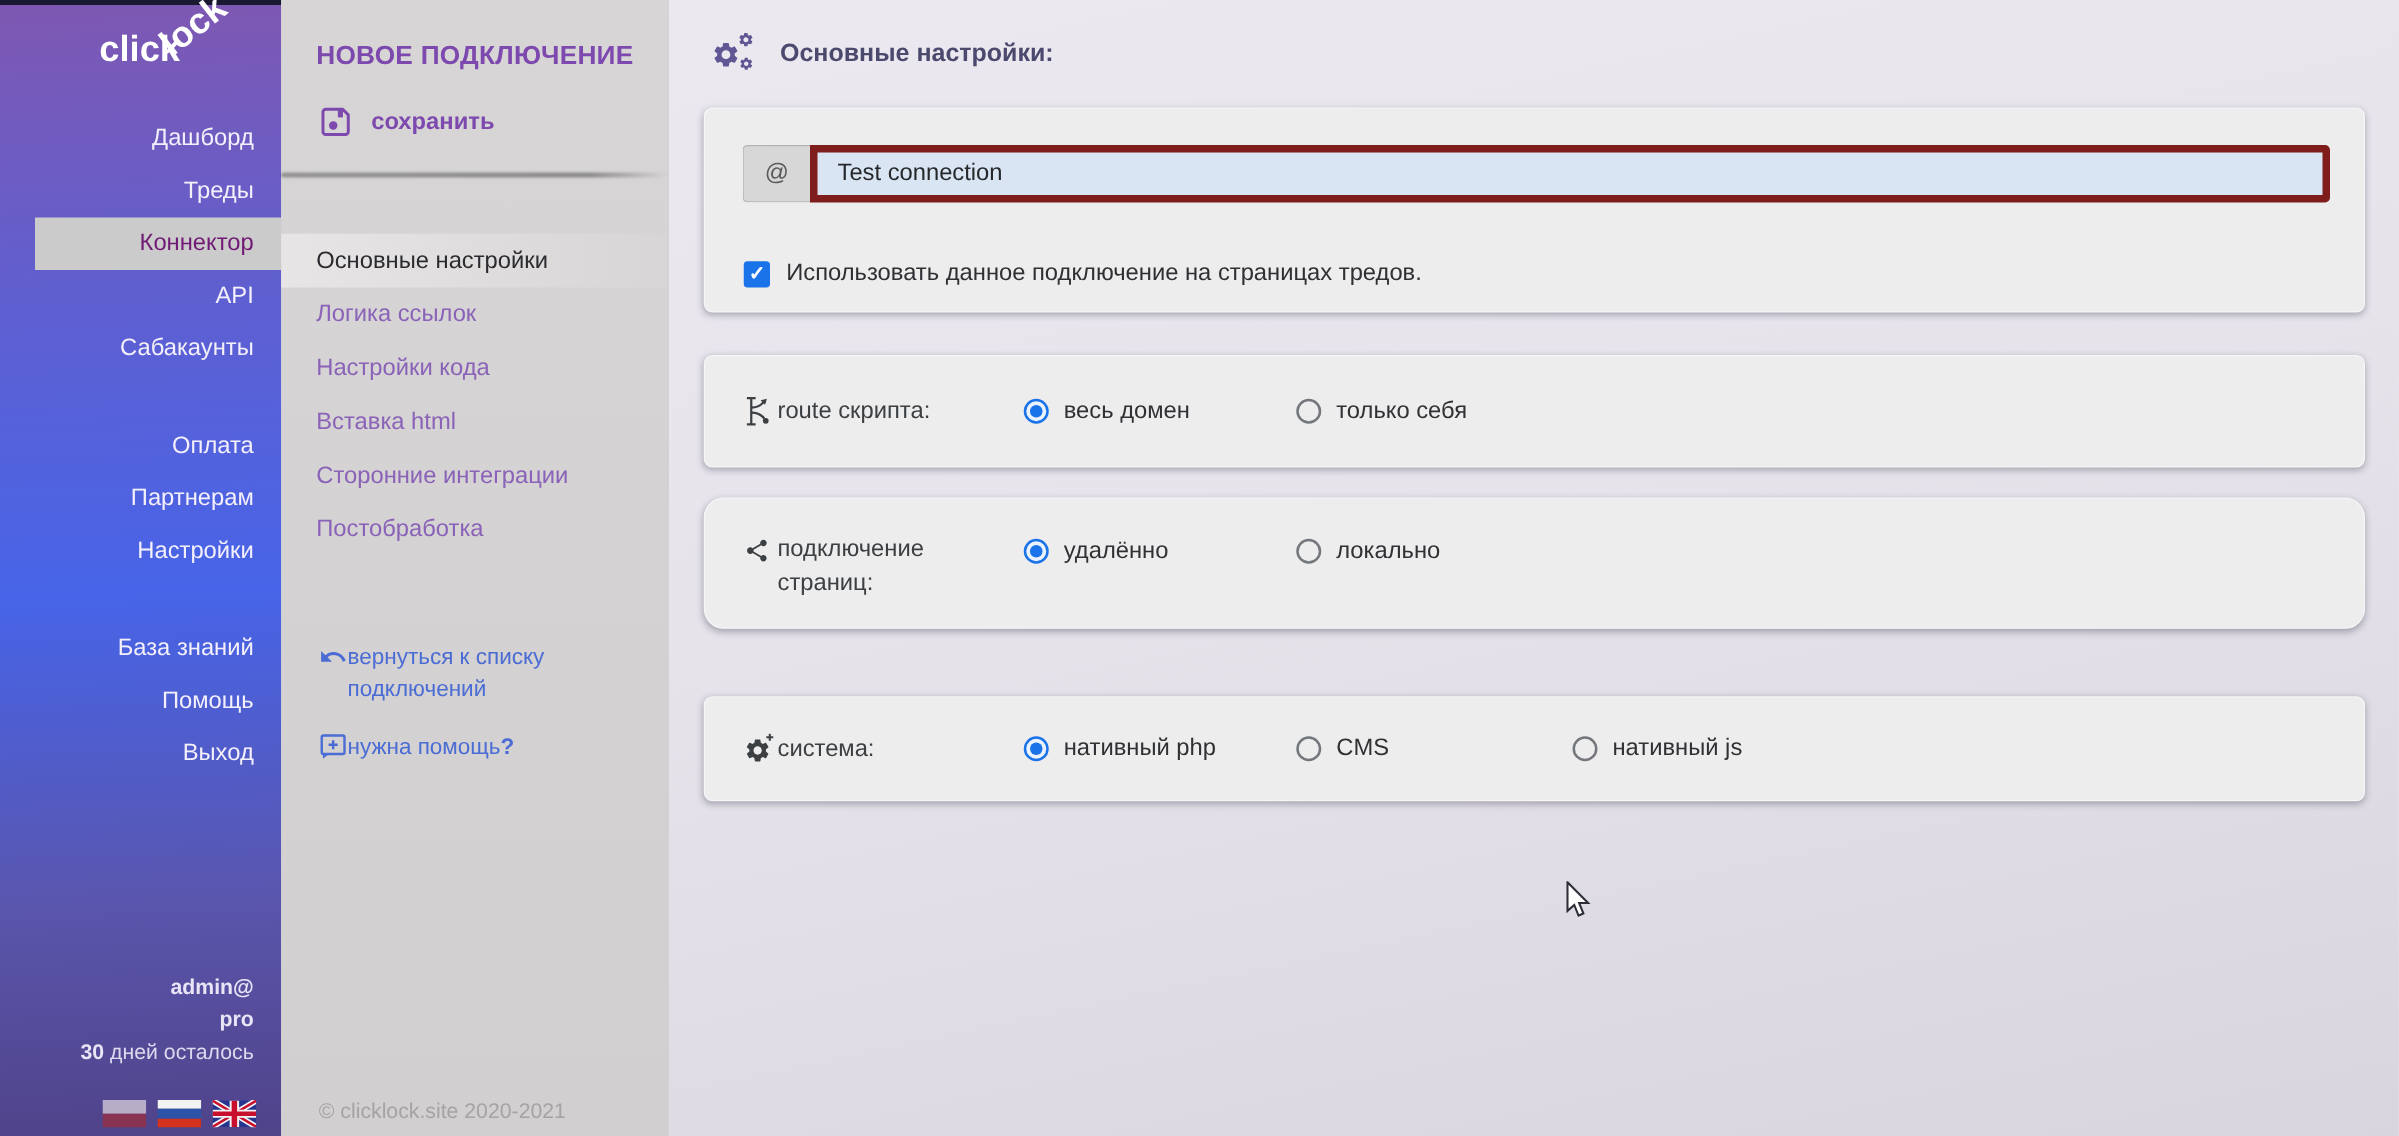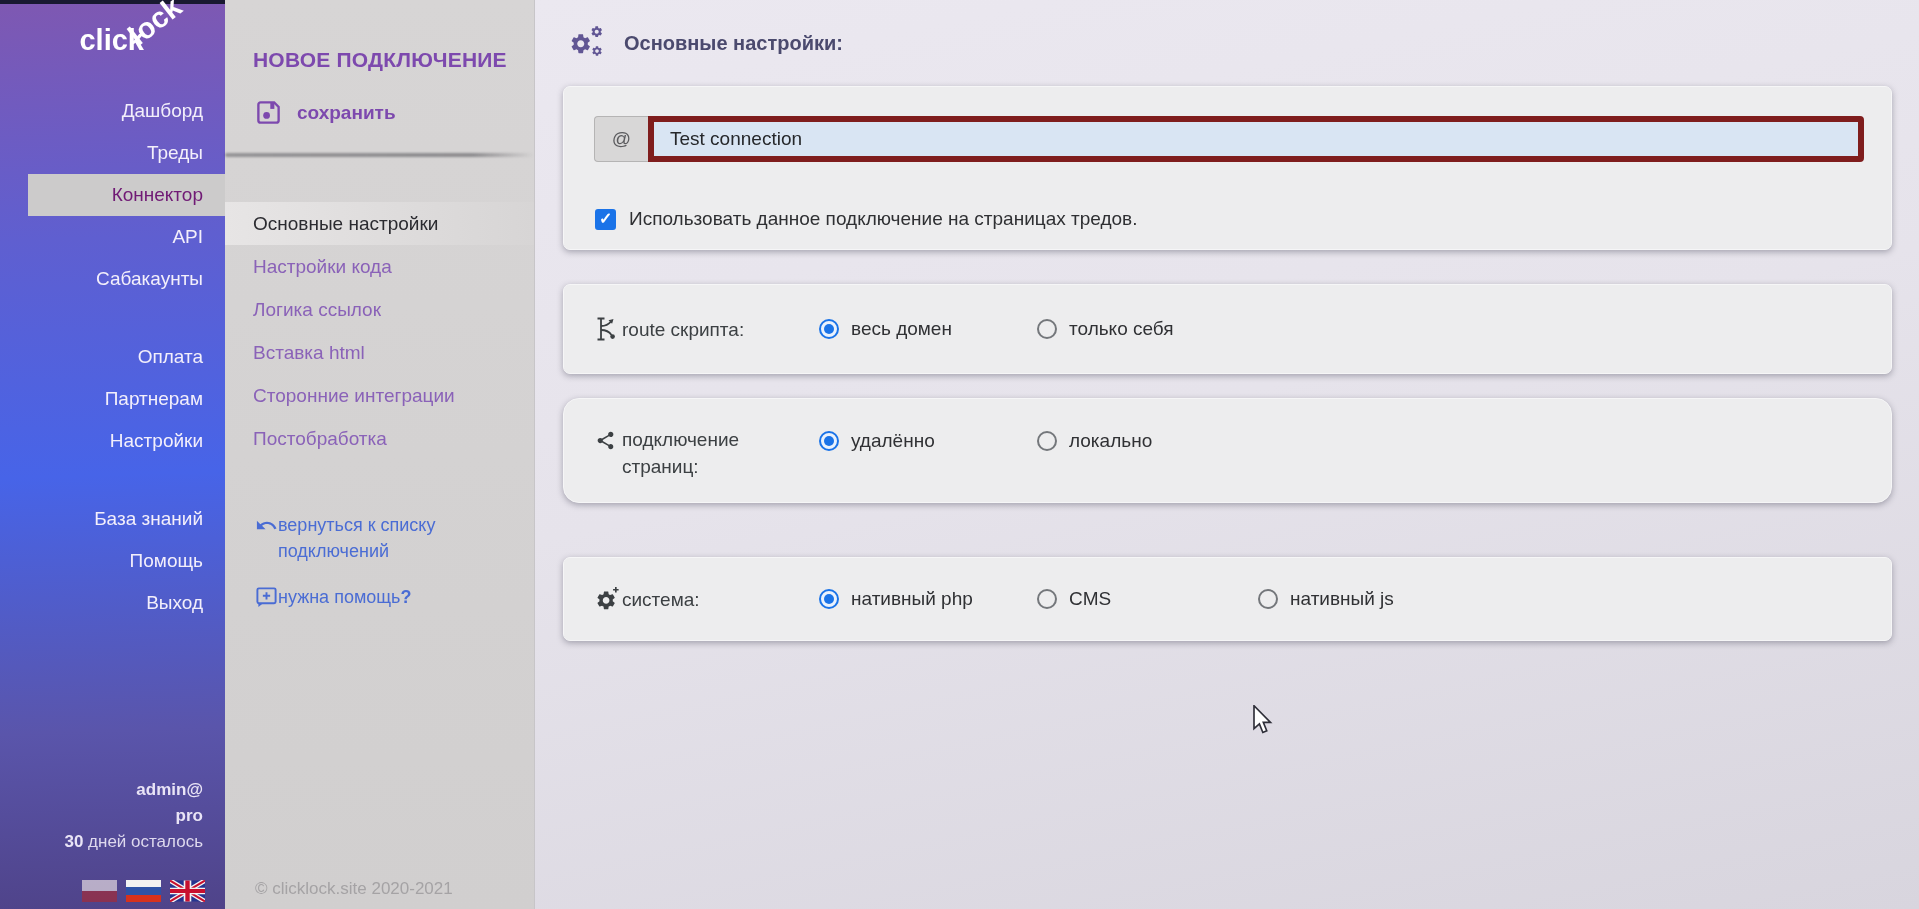--- a/index.html
+++ b/index.html
@@ -27,21 +27,21 @@
   .flag-pl i:last-child{background:#943049;}
   .flag-pl{opacity:.85;}
   .flag-ru i{display:block;width:100%;height:33.4%;}
   .flag-ru i:nth-child(1){background:#f2f2f2;}
   .flag-ru i:nth-child(2){background:#2d53a8;}
   .flag-ru i:nth-child(3){background:#d5321e;}
 
   
   .panel{position:absolute;left:225px;top:0;width:310px;height:909px;
     background:linear-gradient(#d7d5d5,#d1cfcf);border-right:1px solid #c7c5c8;box-sizing:border-box;}
-  .panel-title{padding:33px 0 0 28px;color:#7d49ae;font-weight:bold;font-size:21px;letter-spacing:.2px;margin-top:15px;}
+  .panel-title{padding:33px 0 0 28px;color:#7d49ae;font-weight:bold;font-size:21px;letter-spacing:.2px;}
   .save-btn{display:flex;align-items:center;gap:15px;margin:27px 0 0 30px;color:#7d49ae;
     font-weight:bold;font-size:19px;cursor:pointer;}
   .divider{margin-top:27px;height:4px;border-radius:2px;filter:blur(1px);
     background:linear-gradient(to right,rgba(70,70,75,.45) 0%,rgba(70,70,75,.5) 80%,rgba(70,70,75,0) 100%);}
   .menu{margin-top:45px;}
   .menu-item{height:43px;line-height:43px;padding-left:28px;color:#8a62b8;font-size:19px;cursor:pointer;}
   .menu-item.active{background:linear-gradient(to right,#e7e5e5,#d7d5d5);color:#2b2b30;}
   .panel-links{position:absolute;top:512px;left:30px;right:24px;}
   .link-row{display:flex;color:#4a6cd4;font-size:18px;line-height:26px;margin-bottom:20px;cursor:pointer;}
   .link-row .link-text{max-width:180px;}
@@ -157,22 +157,22 @@
           <path d="M17 3 H5 a2 2 0 0 0 -2 2 v14 a2 2 0 0 0 2 2 h14 a2 2 0 0 0 2 -2 V7 z"></path>
           <circle cx="10.3" cy="14.6" r="3" fill="#7d49ae" stroke="none"></circle>
           <rect x="13.6" y="3.4" width="3.6" height="5.4" fill="#7d49ae" stroke="none"></rect>
         </svg>
       </span>
       <span>сохранить</span>
     </div>
     <div class="divider"></div>
     <div class="menu">
       <div class="menu-item active">Основные настройки</div>
+      <div class="menu-item">Логика ссылок</div>
       <div class="menu-item">Настройки кода</div>
-      <div class="menu-item">Логика ссылок</div>
       <div class="menu-item">Вставка html</div>
       <div class="menu-item">Сторонние интеграции</div>
       <div class="menu-item">Постобработка</div>
     </div>
     <div class="panel-links">
       <div class="link-row">
         <span style="display:flex;padding-top:2px;">
           <svg width="23" height="23" viewBox="0 0 24 24" fill="#4a6cd4">
             <path d="M12.5,8c-2.65,0-5.05,0.99-6.9,2.6L2,7v9h9l-3.62-3.62c1.39-1.16,3.16-1.88,5.12-1.88c3.54,0,6.55,2.31,7.6,5.5 l2.37-0.78C21.08,11.03,17.15,8,12.5,8z"></path>
           </svg>

